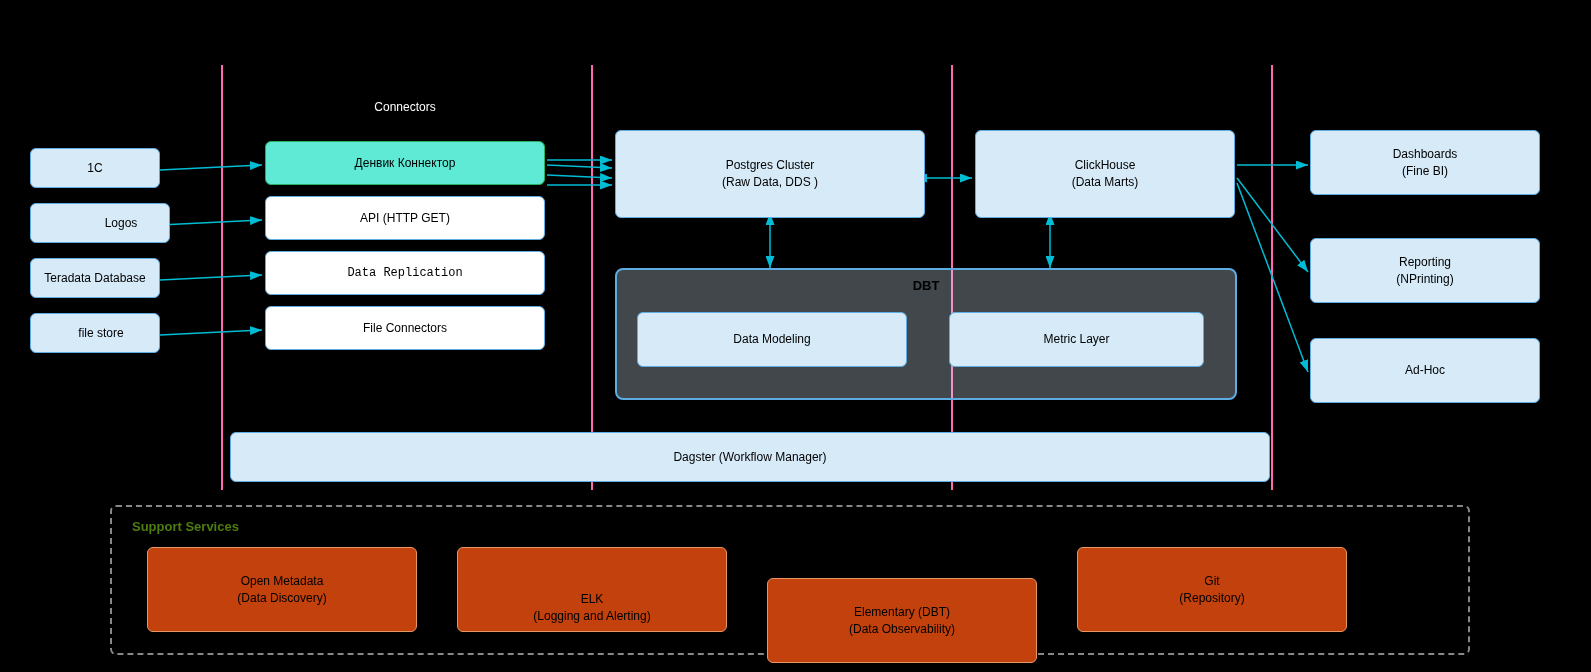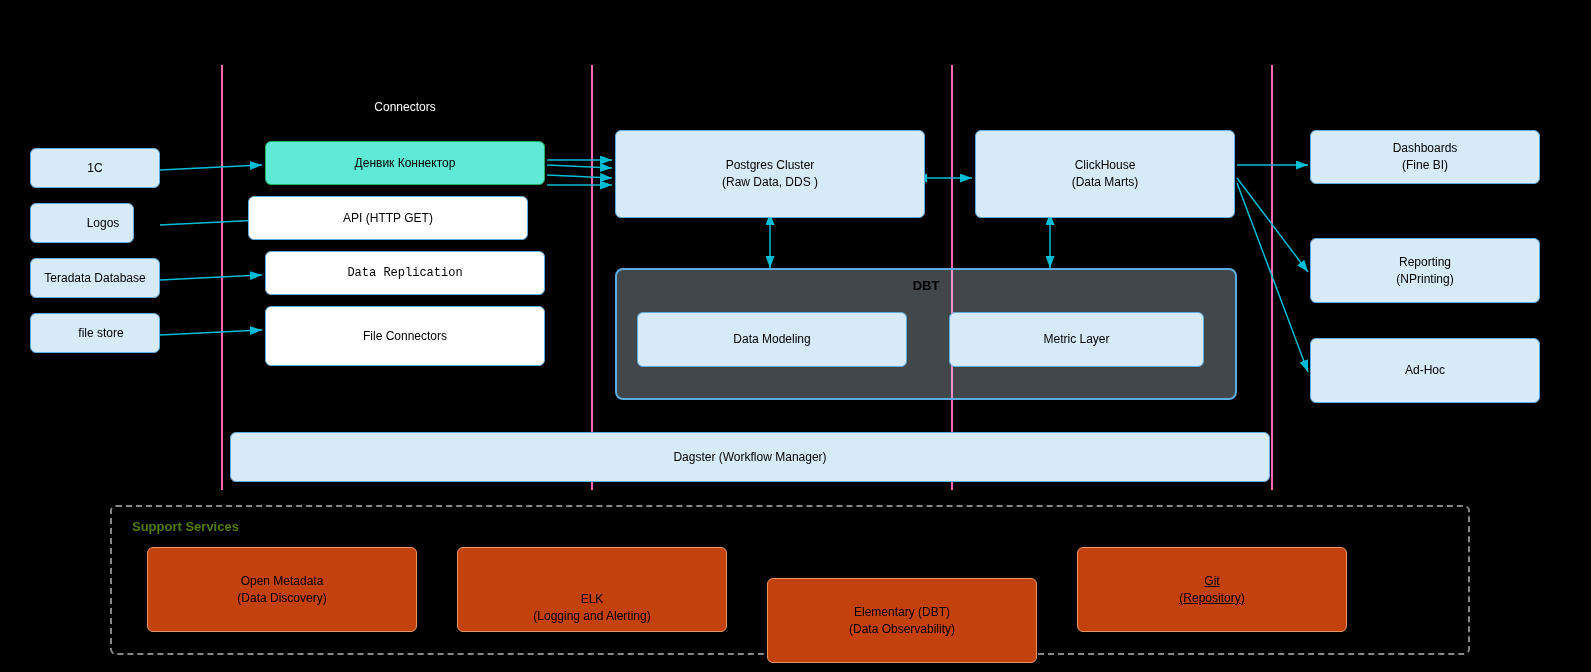--- a/index.html
+++ b/index.html
@@ -116,44 +116,44 @@
       </marker>
       <marker id="arrowhead-start" markerWidth="8" markerHeight="6" refX="0" refY="3" orient="auto-start-reverse">
         <polygon points="0 0, 8 3, 0 6" fill="#00bcd4"></polygon>
       </marker>
     </defs>
   </svg>
 
   <div class="box box-light-blue" style="left:30px;top:148px;width:130px;height:40px;">
     <span>1C</span>
   </div>
-  <div class="box box-light-blue" style="left:30px;top:203px;width:104px;height:40px;padding-left:42px;">
+  <div class="box box-light-blue" style="left:30px;top:203px;width:140px;height:40px;padding-left:42px;">
     <span>Logos</span>
   </div>
   <div class="box box-light-blue" style="left:30px;top:258px;width:130px;height:40px;">
     <span>Teradata Database</span>
   </div>
   <div class="box box-light-blue" style="left:30px;top:313px;width:130px;height:40px;padding-left:12px;">
     <span>file store</span>
   </div>
 
   <div style="position:absolute;left:265px;top:100px;width:280px;text-align:center;color:#fff;font-size:12px;">
     <span>Connectors</span>
   </div>
 
   <div class="box box-green" style="left:265px;top:141px;width:280px;height:44px;">
     <span>Денвик Коннектор</span>
   </div>
-  <div class="box box-white" style="left:248px;top:196px;width:280px;height:44px;">
+  <div class="box box-white" style="left:265px;top:196px;width:280px;height:44px;">
     <span>API (HTTP GET)</span>
   </div>
   <div class="box box-white" style="left:265px;top:251px;width:280px;height:44px;font-family:Liberation Mono, monospace;">
     <span>Data Replication</span>
   </div>
-  <div class="box box-white" style="left:265px;top:306px;width:280px;height:60px;">
+  <div class="box box-white" style="left:265px;top:306px;width:280px;height:44px;">
     <span>File Connectors</span>
   </div>
 
   <div class="box box-light-blue" style="left:615px;top:130px;width:310px;height:88px;">
     <span style="white-space:pre-line;">Postgres Cluster
 (Raw Data, DDS )</span>
   </div>
 
   <div class="box box-light-blue" style="left:975px;top:130px;width:260px;height:88px;">
     <span style="white-space:pre-line;">ClickHouse
@@ -171,21 +171,21 @@
 
     <div class="box box-light-blue" style="position:absolute;left:332px;top:42px;width:255px;height:55px;">
       <span>Metric Layer</span>
     </div>
   </div>
 
   <div class="box box-light-blue" style="left:230px;top:432px;width:1040px;height:50px;">
     <span>Dagster (Workflow Manager)</span>
   </div>
 
-  <div class="box box-light-blue" style="left:1310px;top:130px;width:230px;height:54px;">
+  <div class="box box-light-blue" style="left:1310px;top:130px;width:230px;height:65px;">
     <span style="white-space:pre-line;">Dashboards
 (Fine BI)</span>
   </div>
   <div class="box box-light-blue" style="left:1310px;top:238px;width:230px;height:65px;">
     <span style="white-space:pre-line;">Reporting
 (NPrinting)</span>
   </div>
   <div class="box box-light-blue" style="left:1310px;top:338px;width:230px;height:65px;">
     <span>Ad-Hoc</span>
   </div>
@@ -204,18 +204,18 @@
       <span style="white-space:pre-line;margin-top:36px;">ELK
 (Logging and Alerting)</span>
     </div>
 
     <div class="box box-orange" style="position:absolute;left:655px;top:40px;width:270px;height:85px;margin-top:31px;">
       <span style="white-space:pre-line;">Elementary (DBT)
 (Data Observability)</span>
     </div>
 
     <div class="box box-orange" style="position:absolute;left:965px;top:40px;width:270px;height:85px;">
-      <span style="white-space:pre-line;text-decoration:underline;">Git
+      <span style="white-space:pre-line;">Git
 (Repository)</span>
     </div>
   </div>
 
 </div>
 
 </body></html>

